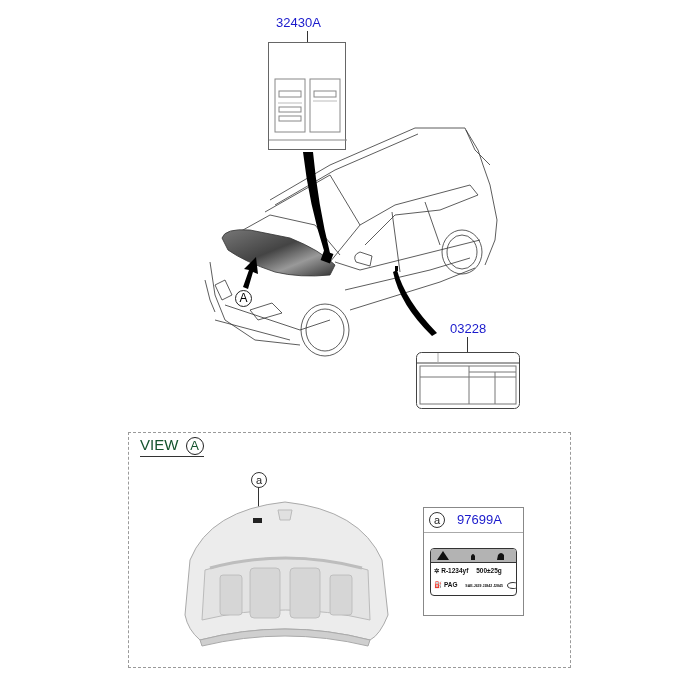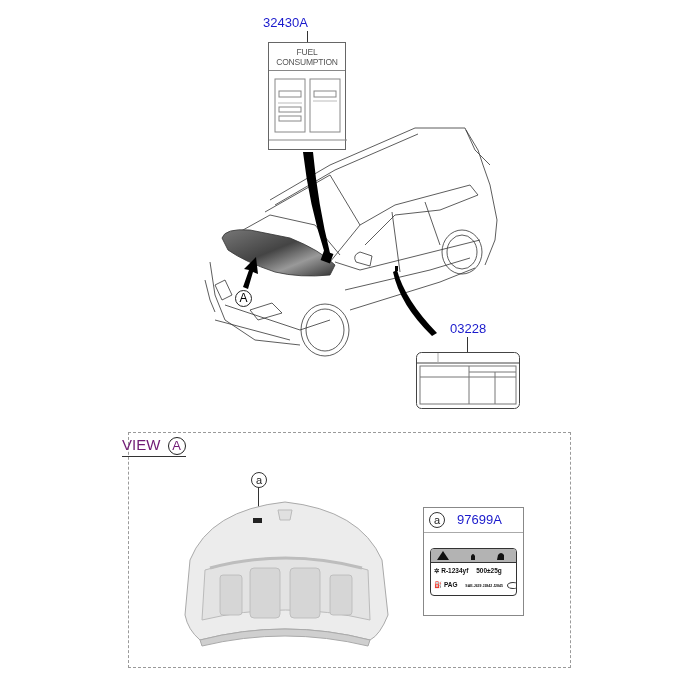--- a/index.html
+++ b/index.html
@@ -2,40 +2,36 @@
 <html><head>
 <meta charset="utf-8">
 <style>
   html, body { margin:0; padding:0; background:#ffffff; }
   body { width:700px; height:700px; position:relative; overflow:hidden; font-family:"Liberation Sans", sans-serif; }
   .abs { position:absolute; }
   .part-no { color:#1a1acc; font-size:13px; font-family:"Liberation Sans", sans-serif; }
   .fuel-box { left:268px; top:42px; width:78px; height:108px; border:1px solid #666; background:#fff; box-sizing:border-box; }
   .fuel-title { position:absolute; left:0; top:0; width:100%; height:28px; border-bottom:1px solid #888; text-align:center; font-size:8.5px; line-height:10px; color:#555; padding-top:4px; box-sizing:border-box; letter-spacing:-0.2px; }
   .view-box { left:128px; top:432px; width:443px; height:236px; border:1px dashed #9a9a9a; box-sizing:border-box; }
-  .view-label { left:122px; top:436px; font-size:15px; color:#701a75; border-bottom:1px solid #333; padding-bottom:1px; }
+  .view-label { left:140px; top:436px; font-size:15px; color:#14532d; border-bottom:1px solid #333; padding-bottom:1px; }
   .view-circle { display:inline-block; width:16px; height:16px; border:1px solid #222; border-radius:50%; text-align:center; line-height:16px; font-size:13px; margin-left:3px; }
   .label-box { left:423px; top:507px; width:101px; height:109px; border:1px solid #888; box-sizing:border-box; background:#fff; }
   .label-head { position:absolute; left:0; top:0; width:100%; height:24px; border-bottom:1px solid #aaa; }
   .callout-a { position:absolute; left:5px; top:4px; width:14px; height:14px; border:1px solid #333; border-radius:50%; font-size:11px; line-height:14px; text-align:center; color:#222; }
   .label-head .part-no { position:absolute; left:33px; top:4px; font-size:13px; }
   .sticker { position:absolute; left:6px; top:40px; width:87px; height:48px; border:1.5px solid #333; border-radius:4px; box-sizing:border-box; background:#fff; overflow:hidden; }
   .sticker-top { height:13px; background:#b3b3b3; border-bottom:1px solid #333; position:relative; }
   .sticker-row { font-size:6.5px; color:#111; font-weight:bold; position:relative; height:15px; line-height:15px; padding-left:3px; white-space:nowrap; }
 </style>
 </head>
 <body>
 
-<div class="abs part-no" style="left:263px;top:15px;">32430A</div>
+<div class="abs part-no" style="left:276px;top:15px;">32430A</div>
 <div class="abs" style="left:307px;top:31px;width:1px;height:11px;background:#333;"></div>
 <div class="abs fuel-box">
-  <div class="fuel-title">
-    <div>FUEL</div>
-    <div>CONSUMPTION</div>
-  </div>
   <svg class="abs" style="left:0;top:28px;" width="78" height="80">
     <rect x="6" y="8" width="30" height="53" fill="none" stroke="#888" stroke-width="1"></rect>
     <rect x="41" y="8" width="30" height="53" fill="none" stroke="#888" stroke-width="1"></rect>
     <rect x="10" y="20" width="22" height="6" fill="none" stroke="#888"></rect>
     <line x1="9" y1="32" x2="33" y2="32" stroke="#bbb"></line>
     <rect x="10" y="36" width="22" height="5" fill="none" stroke="#888"></rect>
     <rect x="10" y="45" width="22" height="5" fill="none" stroke="#888"></rect>
     <rect x="45" y="20" width="22" height="6" fill="none" stroke="#888"></rect>
     <line x1="44" y1="30" x2="68" y2="30" stroke="#bbb"></line>
     <line x1="0" y1="69" x2="78" y2="69" stroke="#888"></line>

